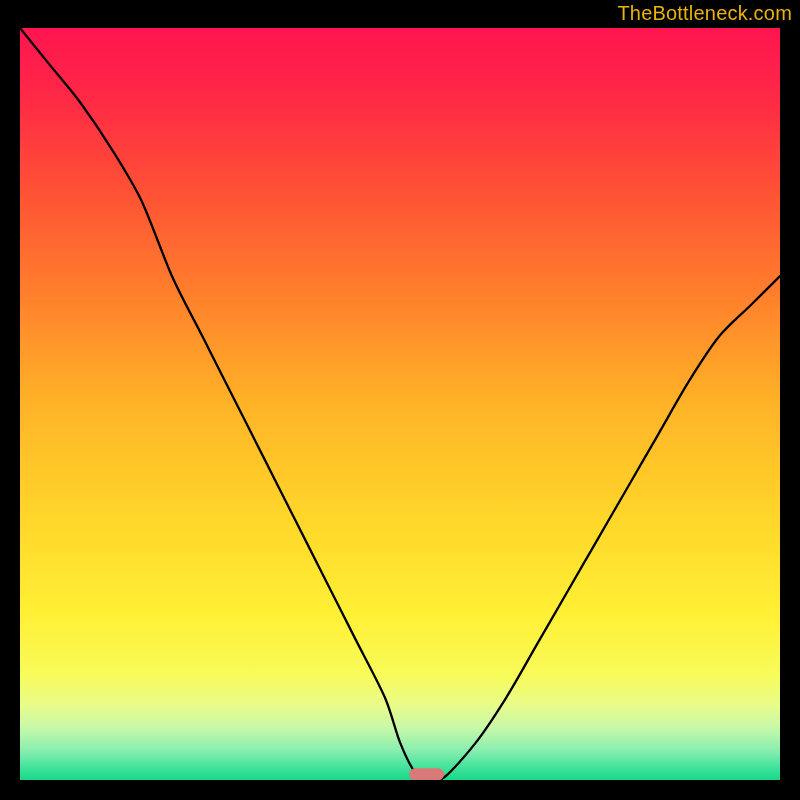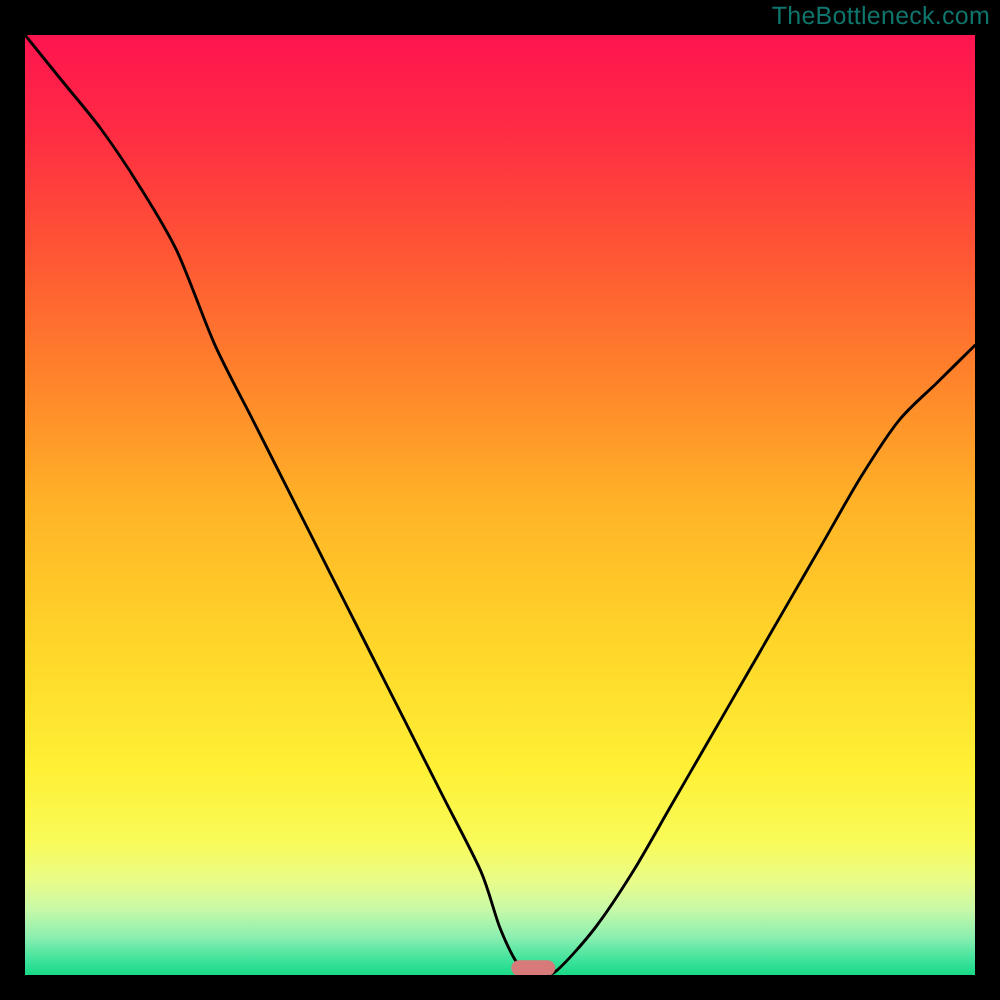--- a/index.html
+++ b/index.html
@@ -14,21 +14,21 @@
   .frame {
     position: relative;
     width: 800px;
     height: 800px;
     background: #000;
   }
   .watermark {
     position: absolute;
     top: 2px;
     right: 8px;
-    color: #0f766e;
+    color: #eab308;
     font-size: 20px;
     letter-spacing: 0.2px;
     font-weight: 400;
     z-index: 10;
   }
   .plot-area {
     position: absolute;
     left: 20px;
     right: 20px;
     top: 28px;

